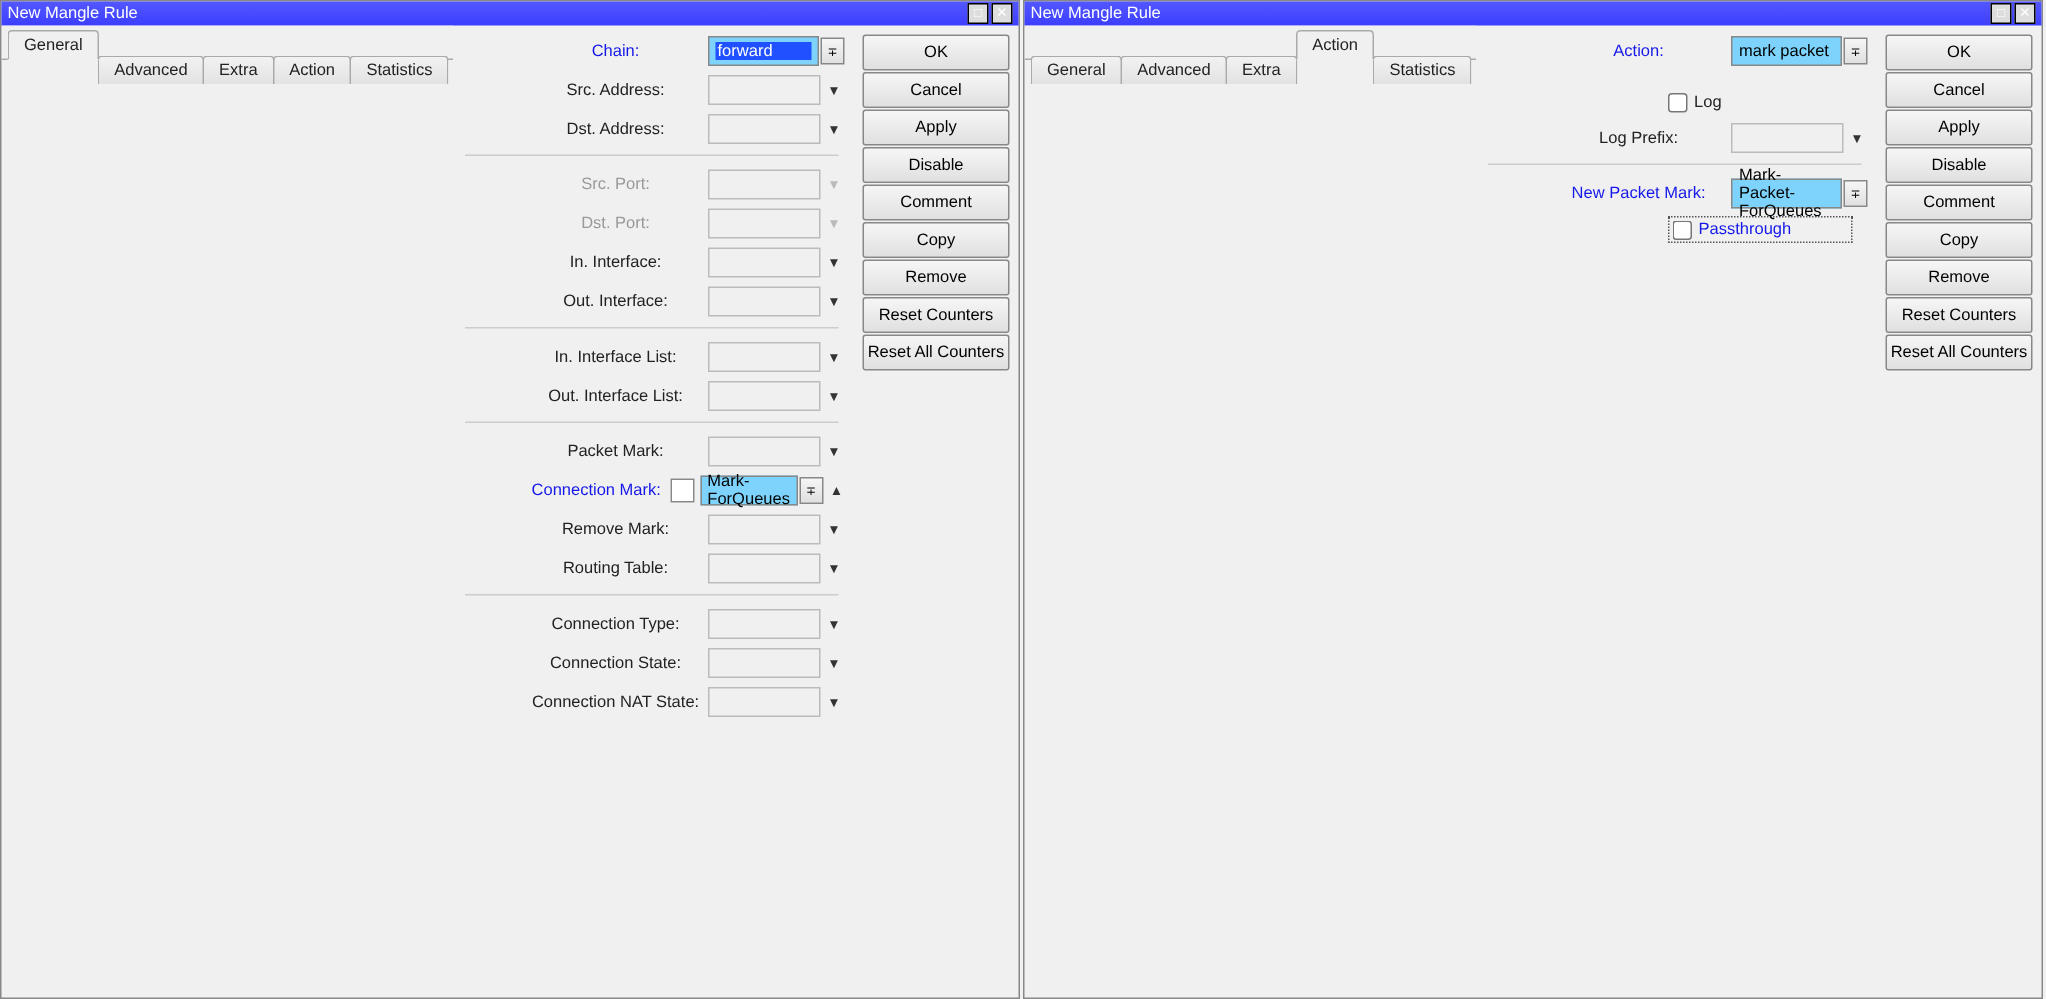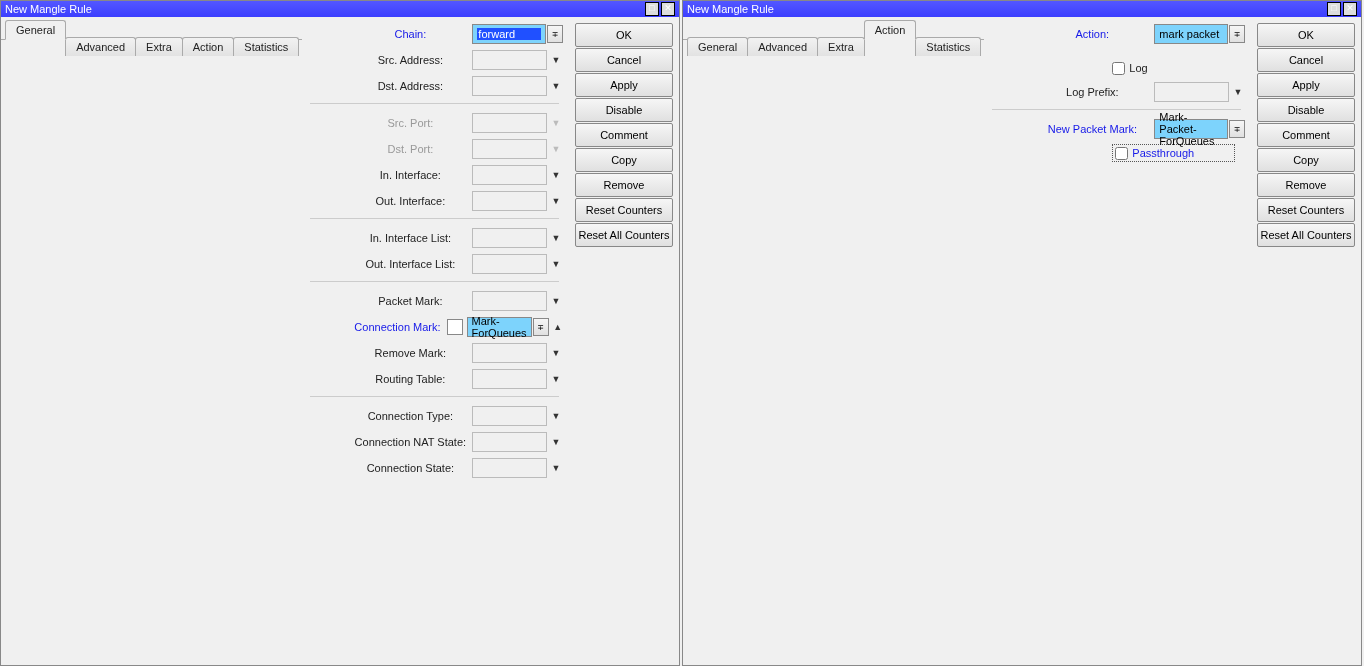--- a/index.html
+++ b/index.html
@@ -333,29 +333,29 @@
 
         <div class="form-row">
           <div class="form-label">Connection Type:</div>
           <div class="field-wrap">
             <div class="field dis"></div>
             <div class="toggle-arrow down"></div>
           </div>
         </div>
 
         <div class="form-row">
+          <div class="form-label">Connection State:</div>
+          <div class="field-wrap">
+            <div class="field dis"></div>
+            <div class="toggle-arrow down"></div>
+          </div>
+        </div>
+
+        <div class="form-row">
           <div class="form-label">Connection NAT State:</div>
-          <div class="field-wrap">
-            <div class="field dis"></div>
-            <div class="toggle-arrow down"></div>
-          </div>
-        </div>
-
-        <div class="form-row">
-          <div class="form-label">Connection State:</div>
           <div class="field-wrap">
             <div class="field dis"></div>
             <div class="toggle-arrow down"></div>
           </div>
         </div>
       </div>
     </div>
     <div class="button-col">
       <button class="act-btn">OK</button>
       <button class="act-btn">Cancel</button>

